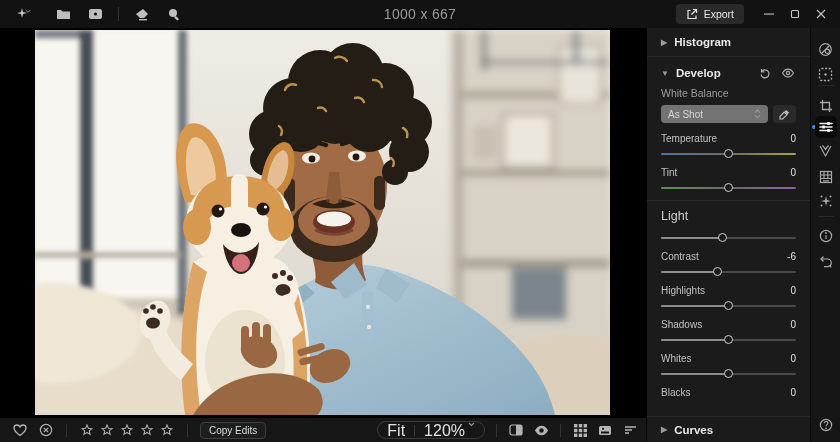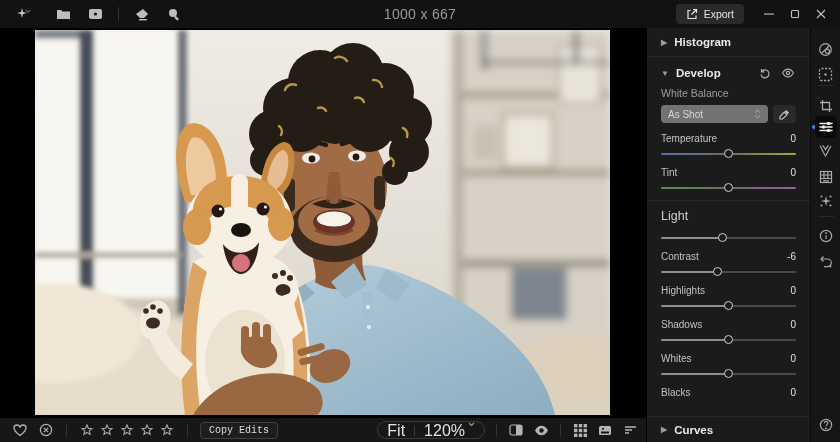--- a/index.html
+++ b/index.html
@@ -17,21 +17,21 @@
   .win-controls { position:absolute; right:6px; top:0; height:28px; display:flex; align-items:center; }
   .win-btn { width:26px; height:28px; display:flex; align-items:center; justify-content:center; color:#c2c2c2; cursor:pointer; }
 
   
   .canvas { position:absolute; top:28px; left:0; width:646px; height:390px; background:#000; }
   .photo { position:absolute; left:35px; top:2px; width:575px; height:385px; overflow:hidden; }
   .photo svg { display:block; }
 
   
   .bottombar { position:absolute; top:418px; left:0; width:646px; height:24px; background:#171717; display:flex; align-items:center; }
-  .bb-left { display:flex; align-items:center; gap:10px; padding-left:12px;font-family:Liberation Mono, monospace; }
+  .bb-left { display:flex; align-items:center; gap:10px; padding-left:12px; }
   .bb-icon { display:flex; align-items:center; justify-content:center; width:16px; height:16px; color:#b4b4b4; cursor:pointer; }
   .bb-sep { width:1px; height:13px; background:#333; margin:0 2px; }
   .stars { display:flex; align-items:center; gap:4px; }
   .copy-btn { height:17px; padding:0 8px; border:1px solid #3f3f3f; border-radius:4px; display:flex; align-items:center; font-size:10px; color:#dedede; cursor:pointer; background:#1d1d1d; }
   .bb-filename { position:absolute; left:228px; font-size:10.5px; color:#d2d2d2; }
   .bb-right { position:absolute; right:8px; display:flex; align-items:center; gap:9px; }
   .zoom-pill { display:flex; align-items:center; height:18px; border:1px solid #3a3a3a; border-radius:9px; overflow:hidden; }
   .zoom-pill .seg { display:flex; align-items:flex-start; gap:3px; padding:0 9px; font-size:16px; color:#e2e2e2; cursor:pointer; height:100%; }
   .zoom-pill .pill-sep { width:1px; height:11px; background:#3a3a3a; }
 

